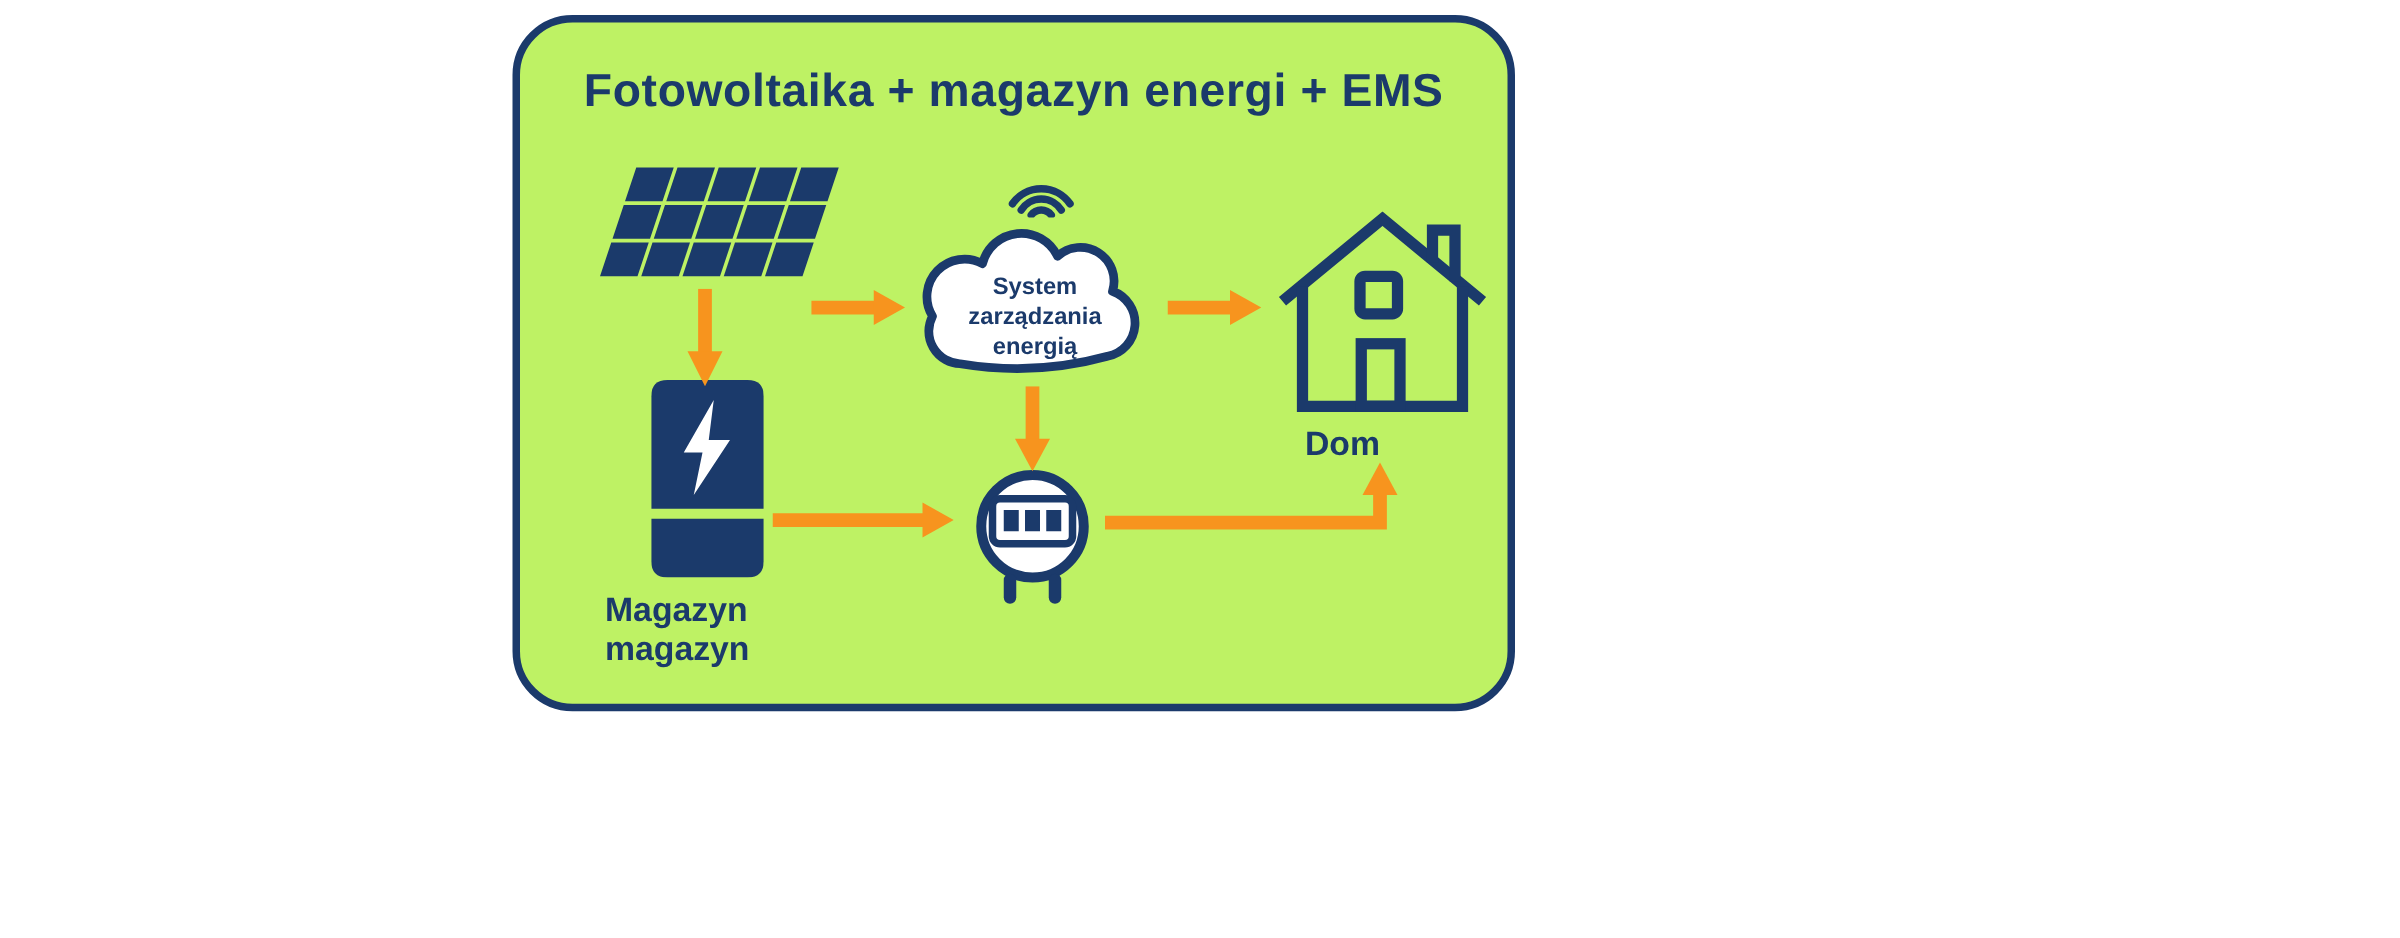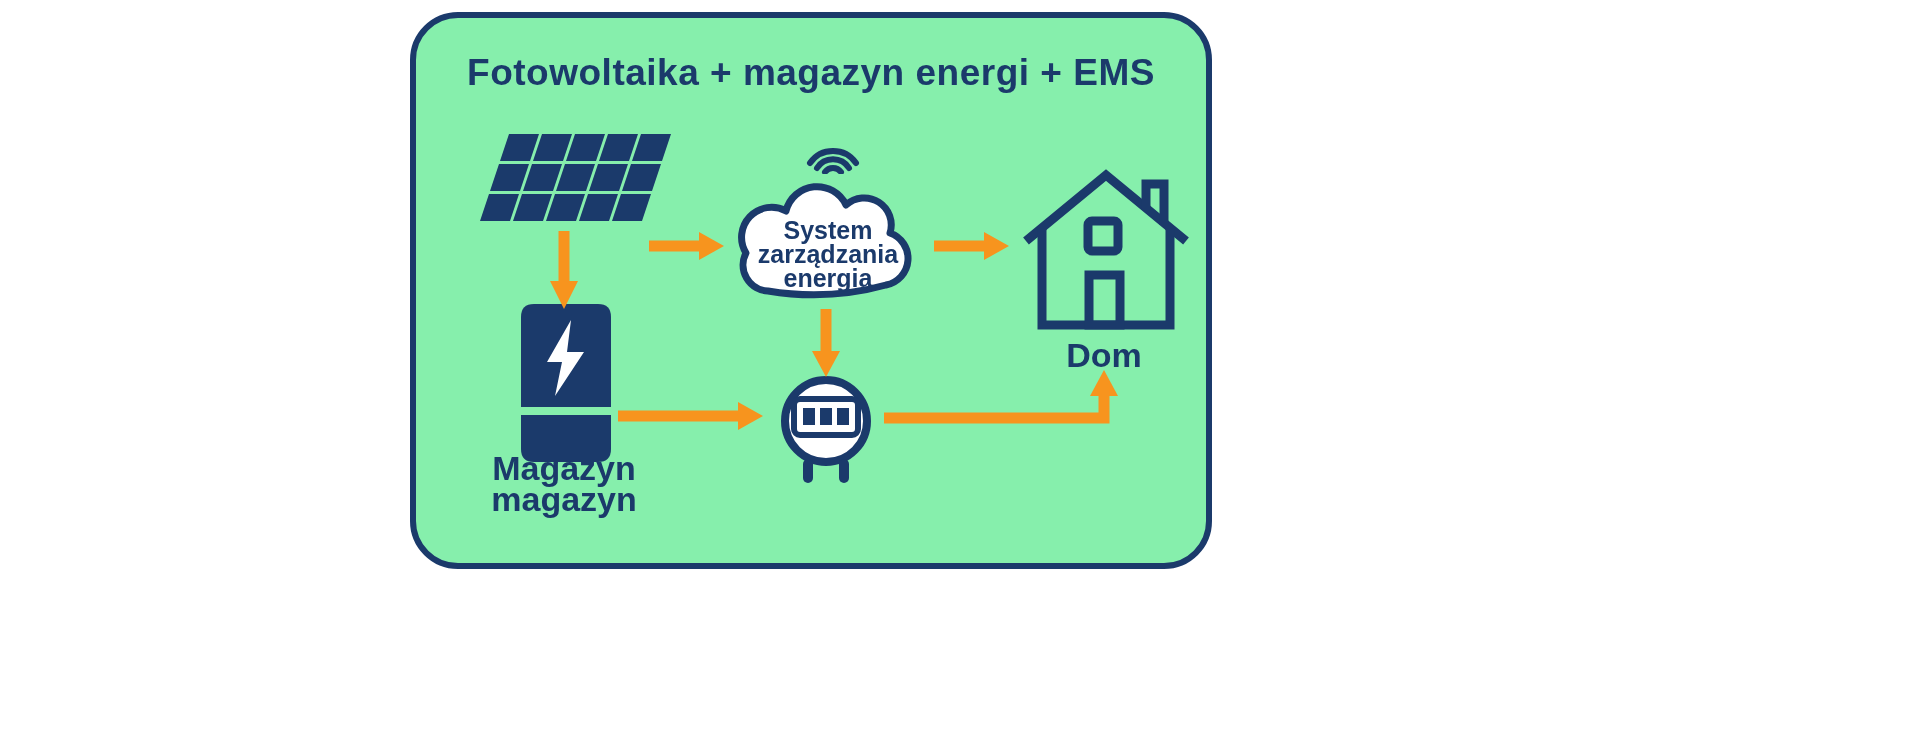--- a/index.html
+++ b/index.html
@@ -11,42 +11,42 @@
   html, body {
     width: 1920px; height: 750px;
     background: var(--background, #fff);
     font-family: "Liberation Sans", sans-serif;
     overflow: hidden;
   }
   .stage { position: relative; width: 1920px; height: 750px; }
   .card {
     position: absolute; left: 410px; top: 12px;
     width: 802px; height: 557px;
-    background: #86efac;
+    background: #bef264;
     border: 6px solid var(--navy);
     border-radius: 48px;
   }
   .abs { position: absolute; }
   .title {
     position: absolute; top: 34px; left: 0; width: 100%;
     text-align: center;
     font-size: 37px; font-weight: bold; color: var(--navy);
     letter-spacing: 0.5px;
   }
   .icon { color: var(--navy); display: block; }
   .arrow { color: var(--orange); display: block; }
   .node-label {
-    position: absolute; text-align: center;
+    position: absolute; text-align: left;
     font-weight: bold; color: var(--navy);
-    font-size: 34px; line-height: 31px;
+    font-size: 27px; line-height: 31px;
   }
   .cloud-label {
     position: absolute; left: 322px; top: 200px; width: 180px;
     text-align: center; font-weight: bold; color: var(--navy);
-    font-size: 25px; line-height: 24px;
+    font-size: 19px; line-height: 24px;
   }
   .cloud-label span, .node-label span { display: block; }
 </style>
 </head>
 <body>
 
 <div class="stage">
   <div class="card">
 
     <div class="title">Fotowoltaika + magazyn energi + EMS</div>
@@ -103,21 +103,21 @@
         <rect x="71" y="106" width="31" height="50"></rect>
       </g>
     </svg>
     <div class="node-label" style="left:628px; top:322px; width:120px;">Dom</div>
 
     <svg class="icon abs" style="left:105px; top:286px;" width="90" height="158" viewBox="0 0 90 158">
       <path d="M 13 0 H 77 Q 90 0 90 13 V 103 H 0 V 13 Q 0 0 13 0 Z" fill="currentColor"></path>
       <path d="M 0 111 H 90 V 145 Q 90 158 77 158 H 13 Q 0 158 0 145 Z" fill="currentColor"></path>
       <path d="M 50 16 L 26 58 L 41 58 L 34 92 L 63 48 L 46 48 Z" fill="#ffffff"></path>
     </svg>
-    <div class="node-label" style="left:68px; top:435px; width:160px;">
+    <div class="node-label" style="left:68px; top:455px; width:160px;">
       <span>Magazyn</span>
       <span>magazyn</span>
     </div>
 
     <svg class="icon abs" style="left:360px; top:355px;" width="100" height="115" viewBox="0 0 100 115">
       <circle cx="50" cy="48" r="41" fill="#ffffff" stroke="currentColor" stroke-width="8"></circle>
       <rect x="18" y="26" width="64" height="36" rx="6" fill="none" stroke="currentColor" stroke-width="6"></rect>
       <rect x="27" y="35" width="12" height="17" fill="currentColor"></rect>
       <rect x="44" y="35" width="12" height="17" fill="currentColor"></rect>
       <rect x="61" y="35" width="12" height="17" fill="currentColor"></rect>

